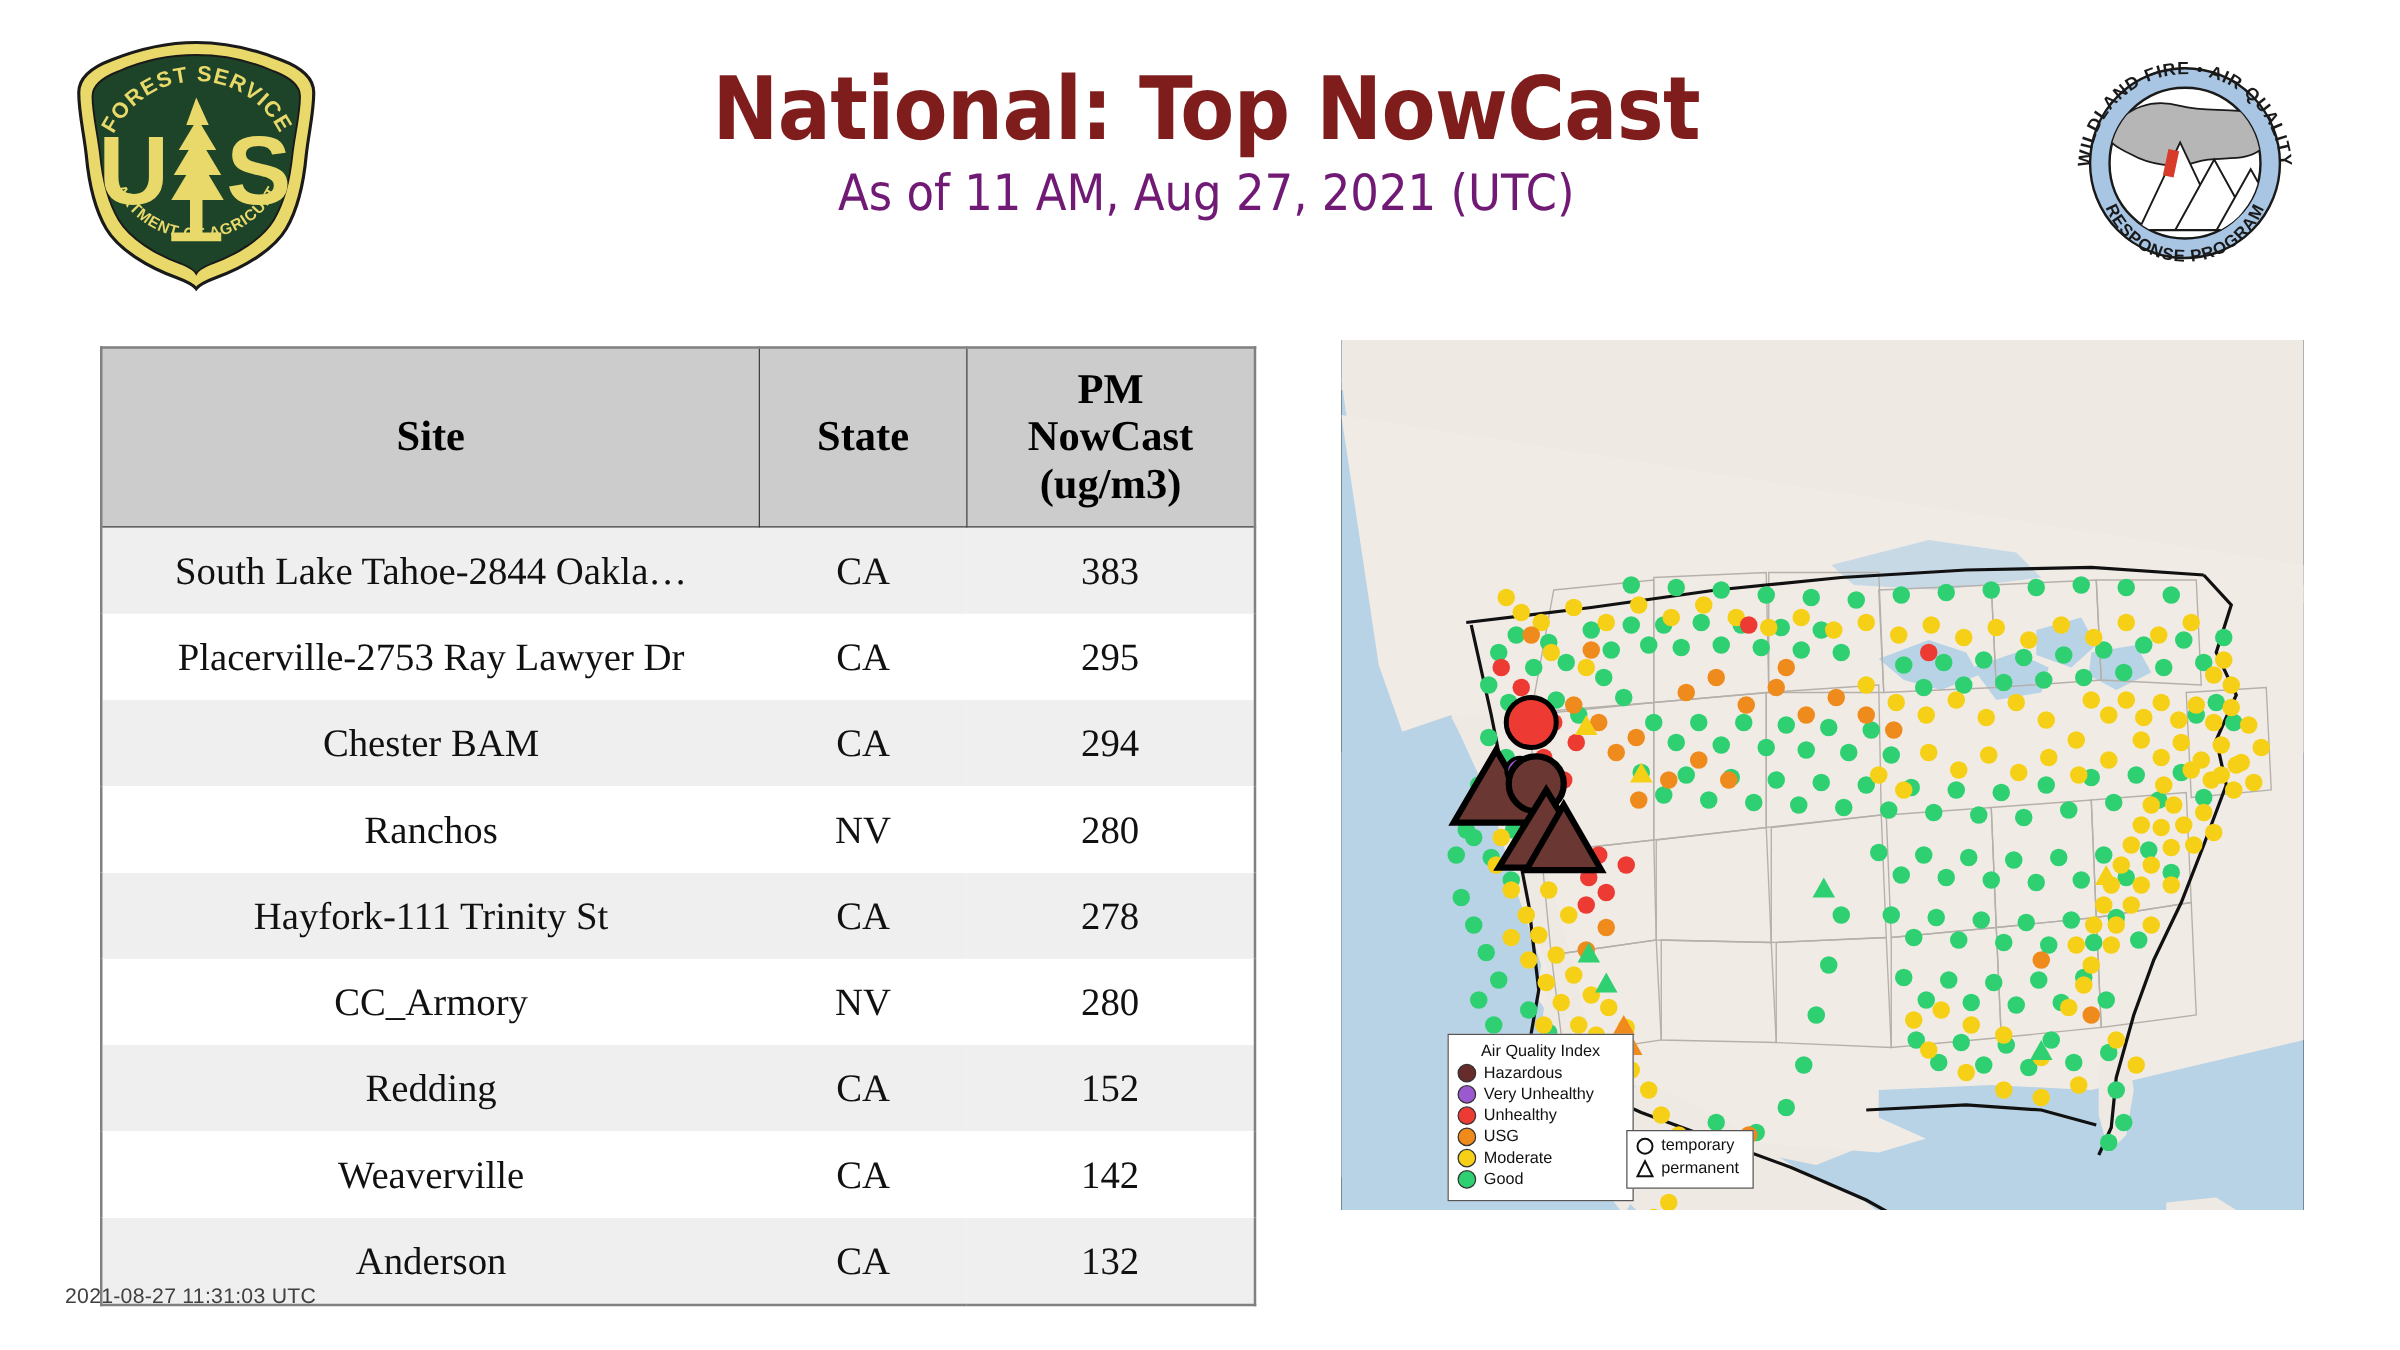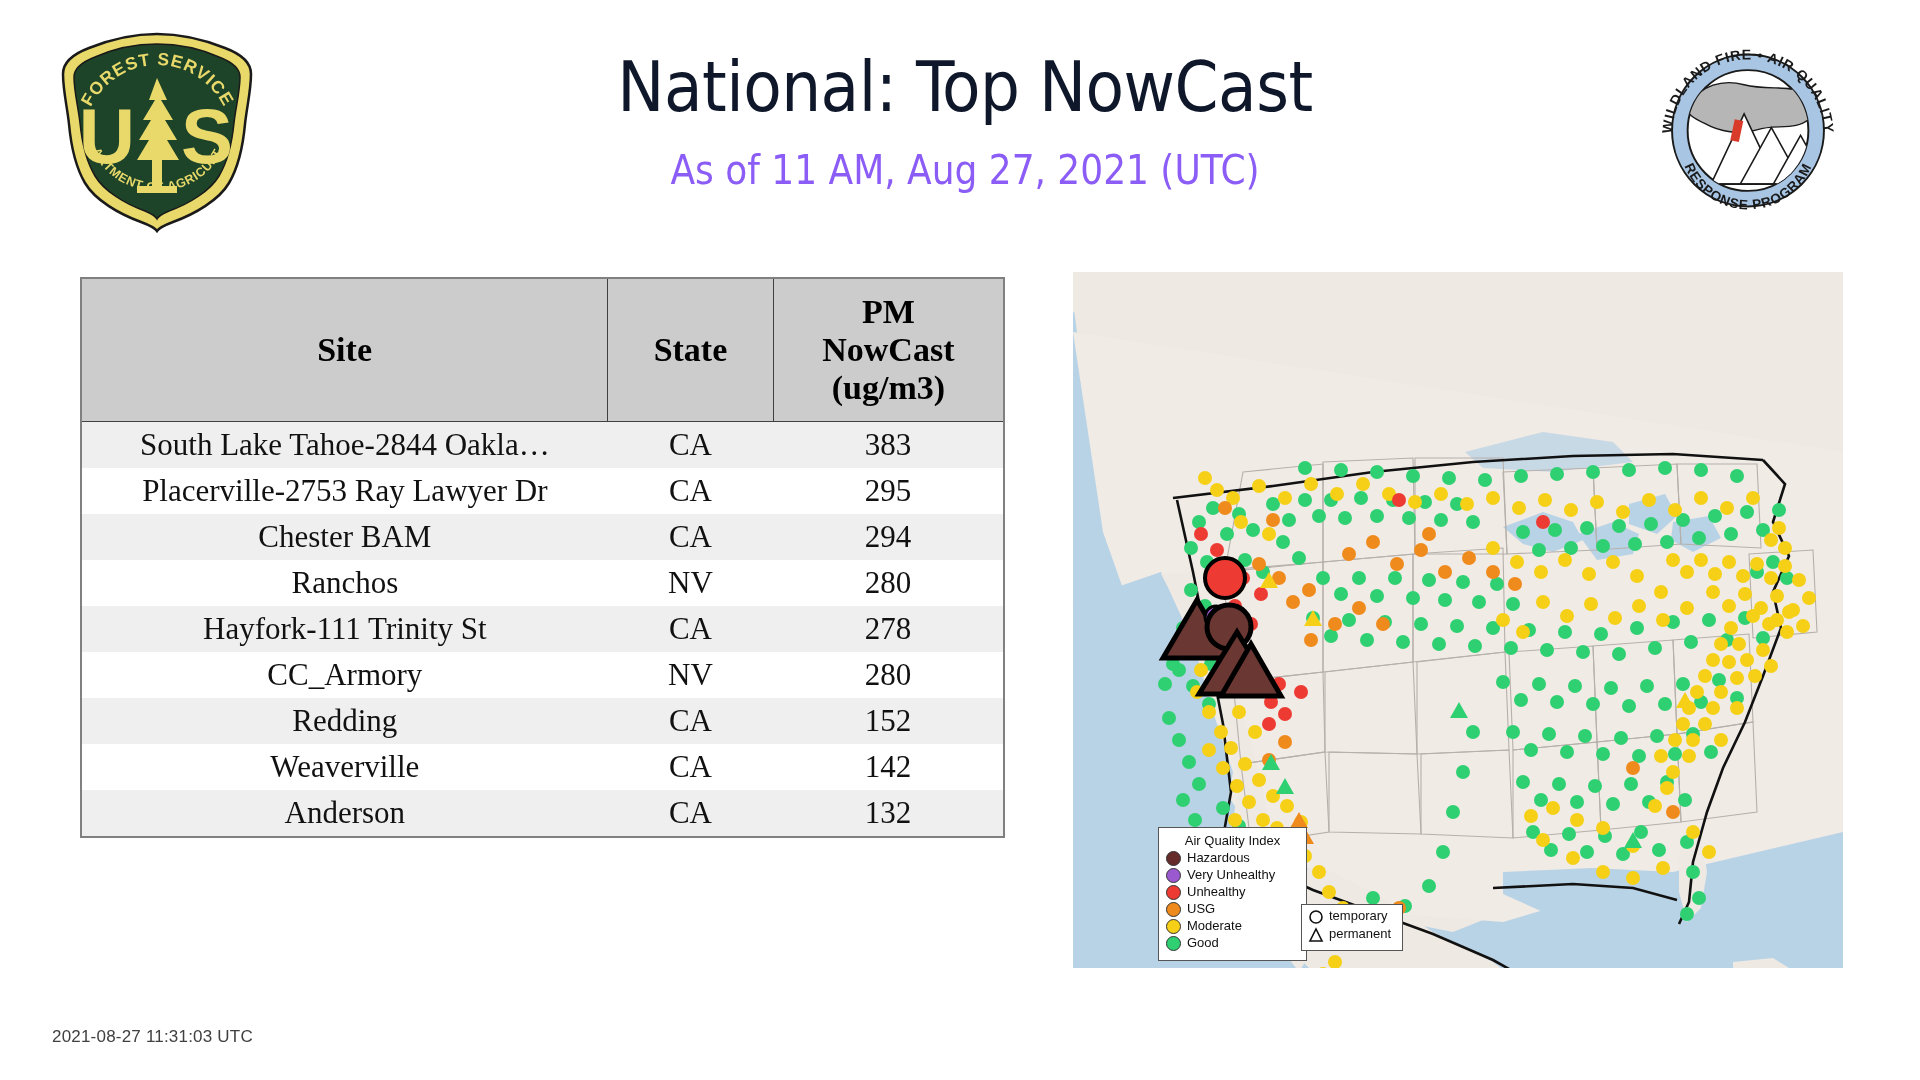--- a/index.html
+++ b/index.html
@@ -11,44 +11,44 @@
   }
   #root{position:relative;width:1920px;height:1080px;}
 
   
   .fs-logo{position:absolute;left:55px;top:28px;width:205px;height:205px;}
   .wfaq-logo{position:absolute;left:1648px;top:38px;width:200px;height:185px;}
 
   .title-block{position:absolute;left:300px;top:48px;width:1330px;text-align:center;}
   .main-title{
     font-family:"Liberation Sans Narrow","DejaVu Sans Condensed","Liberation Sans",sans-serif;
-    font-size:70px;line-height:78px;color:#0f172a;font-weight:400;
+    font-size:70px;line-height:78px;color:#7f1d1d;font-weight:700;
     letter-spacing:-0.5px;white-space:nowrap;
   }
   .sub-title{
     font-family:"Liberation Sans Narrow","DejaVu Sans Condensed","Liberation Sans",sans-serif;
-    font-size:40px;line-height:46px;color:#8b5cf6;font-weight:400;margin-top:21px;
+    font-size:40px;line-height:46px;color:#701a75;font-weight:400;margin-top:6px;
   }
 
   
   .table-wrap{position:absolute;left:80px;top:277px;width:925px;}
   table.aqi-table{border-collapse:collapse;width:925px;
     border:2px solid #808080;table-layout:fixed;}
   table.aqi-table th{
     background:#cccccc;color:#000;
     font-family:"Liberation Serif","DejaVu Serif",serif;
     font-weight:bold;font-size:34px;line-height:38px;
     padding:14px 4px;text-align:center;vertical-align:middle;
     border:1px solid #404040;
   }
   table.aqi-table td{
     font-family:"Liberation Serif","DejaVu Serif",serif;
     font-size:31px;color:#111;
     text-align:center;vertical-align:middle;
-    height:46px;padding:0 4px;border:none;
+    height:69px;padding:0 4px;border:none;
     white-space:nowrap;overflow:hidden;
   }
   table.aqi-table tbody tr:nth-child(odd) td{background:#efefef;}
   table.aqi-table tbody tr:nth-child(even) td{background:#ffffff;}
   table.aqi-table tbody{border:1px solid #808080;}
   .col-site{width:525px;}
   .col-state{width:165px;}
   .col-pm{width:230px;}
 
   .timestamp{

